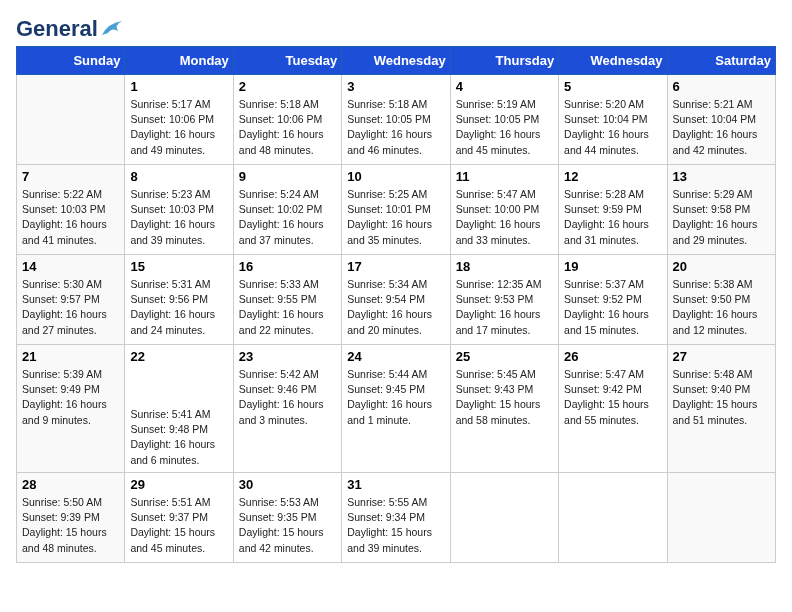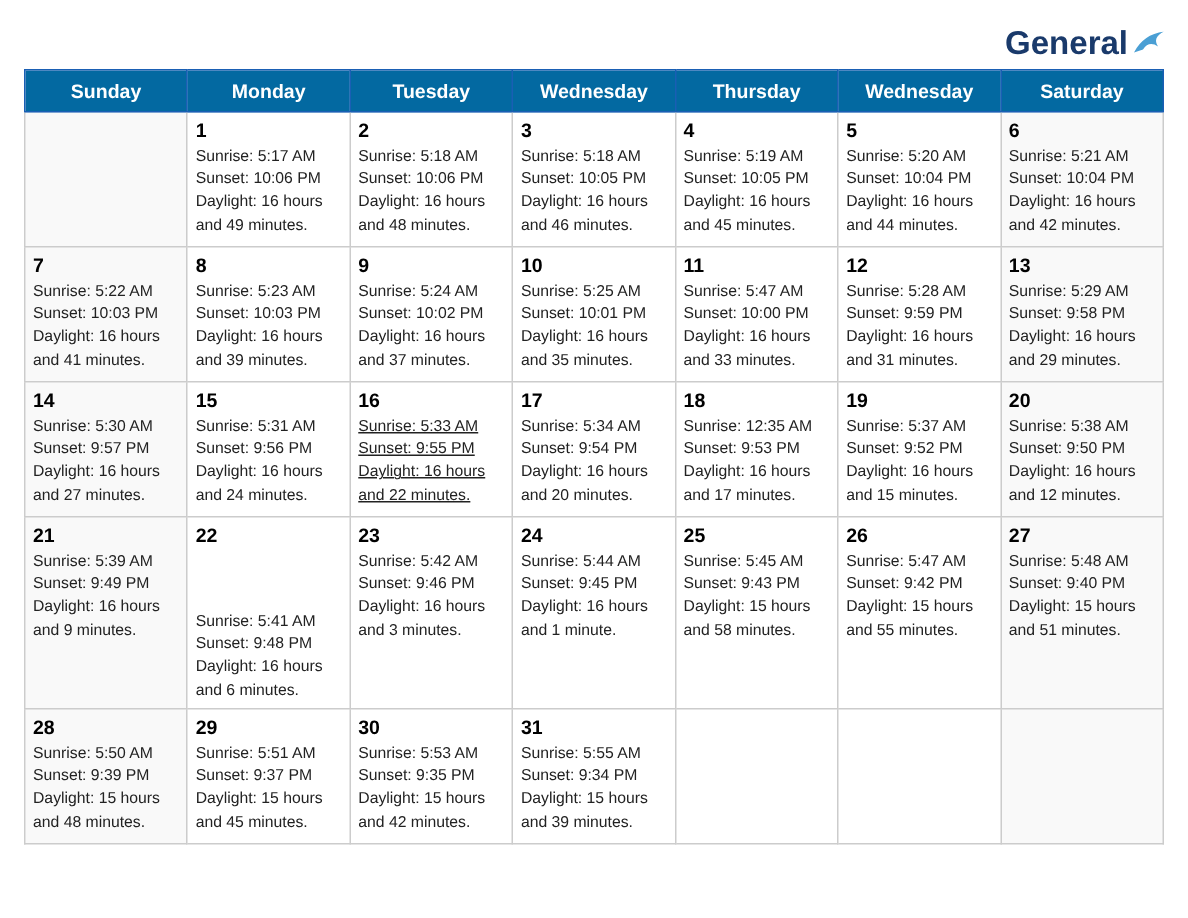--- a/index.html
+++ b/index.html
@@ -5,24 +5,23 @@
     * { box-sizing: border-box; margin: 0; padding: 0; }
     body {
       font-family: Arial, sans-serif;
       background: #fff;
       width: 792px;
       min-height: 612px;
       padding: 16px;
     }
     .header {
       display: flex;
-      justify-content: flex-end;
+      justify-content: flex-start;
       align-items: flex-start;
       margin-bottom: 8px;
-      margin-left: 15px;
     }
     .logo {
       display: flex;
       flex-direction: column;
       align-items: flex-start;
     }
     .title-block {
       text-align: right;
     }
     .month-title {
@@ -33,24 +32,24 @@
     .location {
       font-size: 15px;
       color: #333;
     }
     table {
       width: 100%;
       border-collapse: collapse;
       font-size: 11px;
     }
     thead th {
-      background: #0369a1;
+      background: #1d4ed8;
       color: #fff;
       padding: 6px 4px;
-      text-align: center;
+      text-align: right;
       font-size: 13px;
       border: 1px solid #1a5fb4;
     }
     tbody td {
       border: 1px solid #ccc;
       vertical-align: top;
       padding: 4px 5px;
       min-height: 80px;
       width: calc(100% / 7);
     }
@@ -210,21 +209,21 @@
         </td>
         <td>
           <span class="day-num">15</span>
           <div class="day-info" style="white-space: pre-line;">Sunrise: 5:31 AM
 Sunset: 9:56 PM
 Daylight: 16 hours
 and 24 minutes.</div>
         </td>
         <td>
           <span class="day-num">16</span>
-          <div class="day-info" style="white-space: pre-line; text-decoration: underline;">Sunrise: 5:33 AM
+          <div class="day-info" style="white-space: pre-line;">Sunrise: 5:33 AM
 Sunset: 9:55 PM
 Daylight: 16 hours
 and 22 minutes.</div>
         </td>
         <td>
           <span class="day-num">17</span>
           <div class="day-info" style="white-space: pre-line;">Sunrise: 5:34 AM
 Sunset: 9:54 PM
 Daylight: 16 hours
 and 20 minutes.</div>

